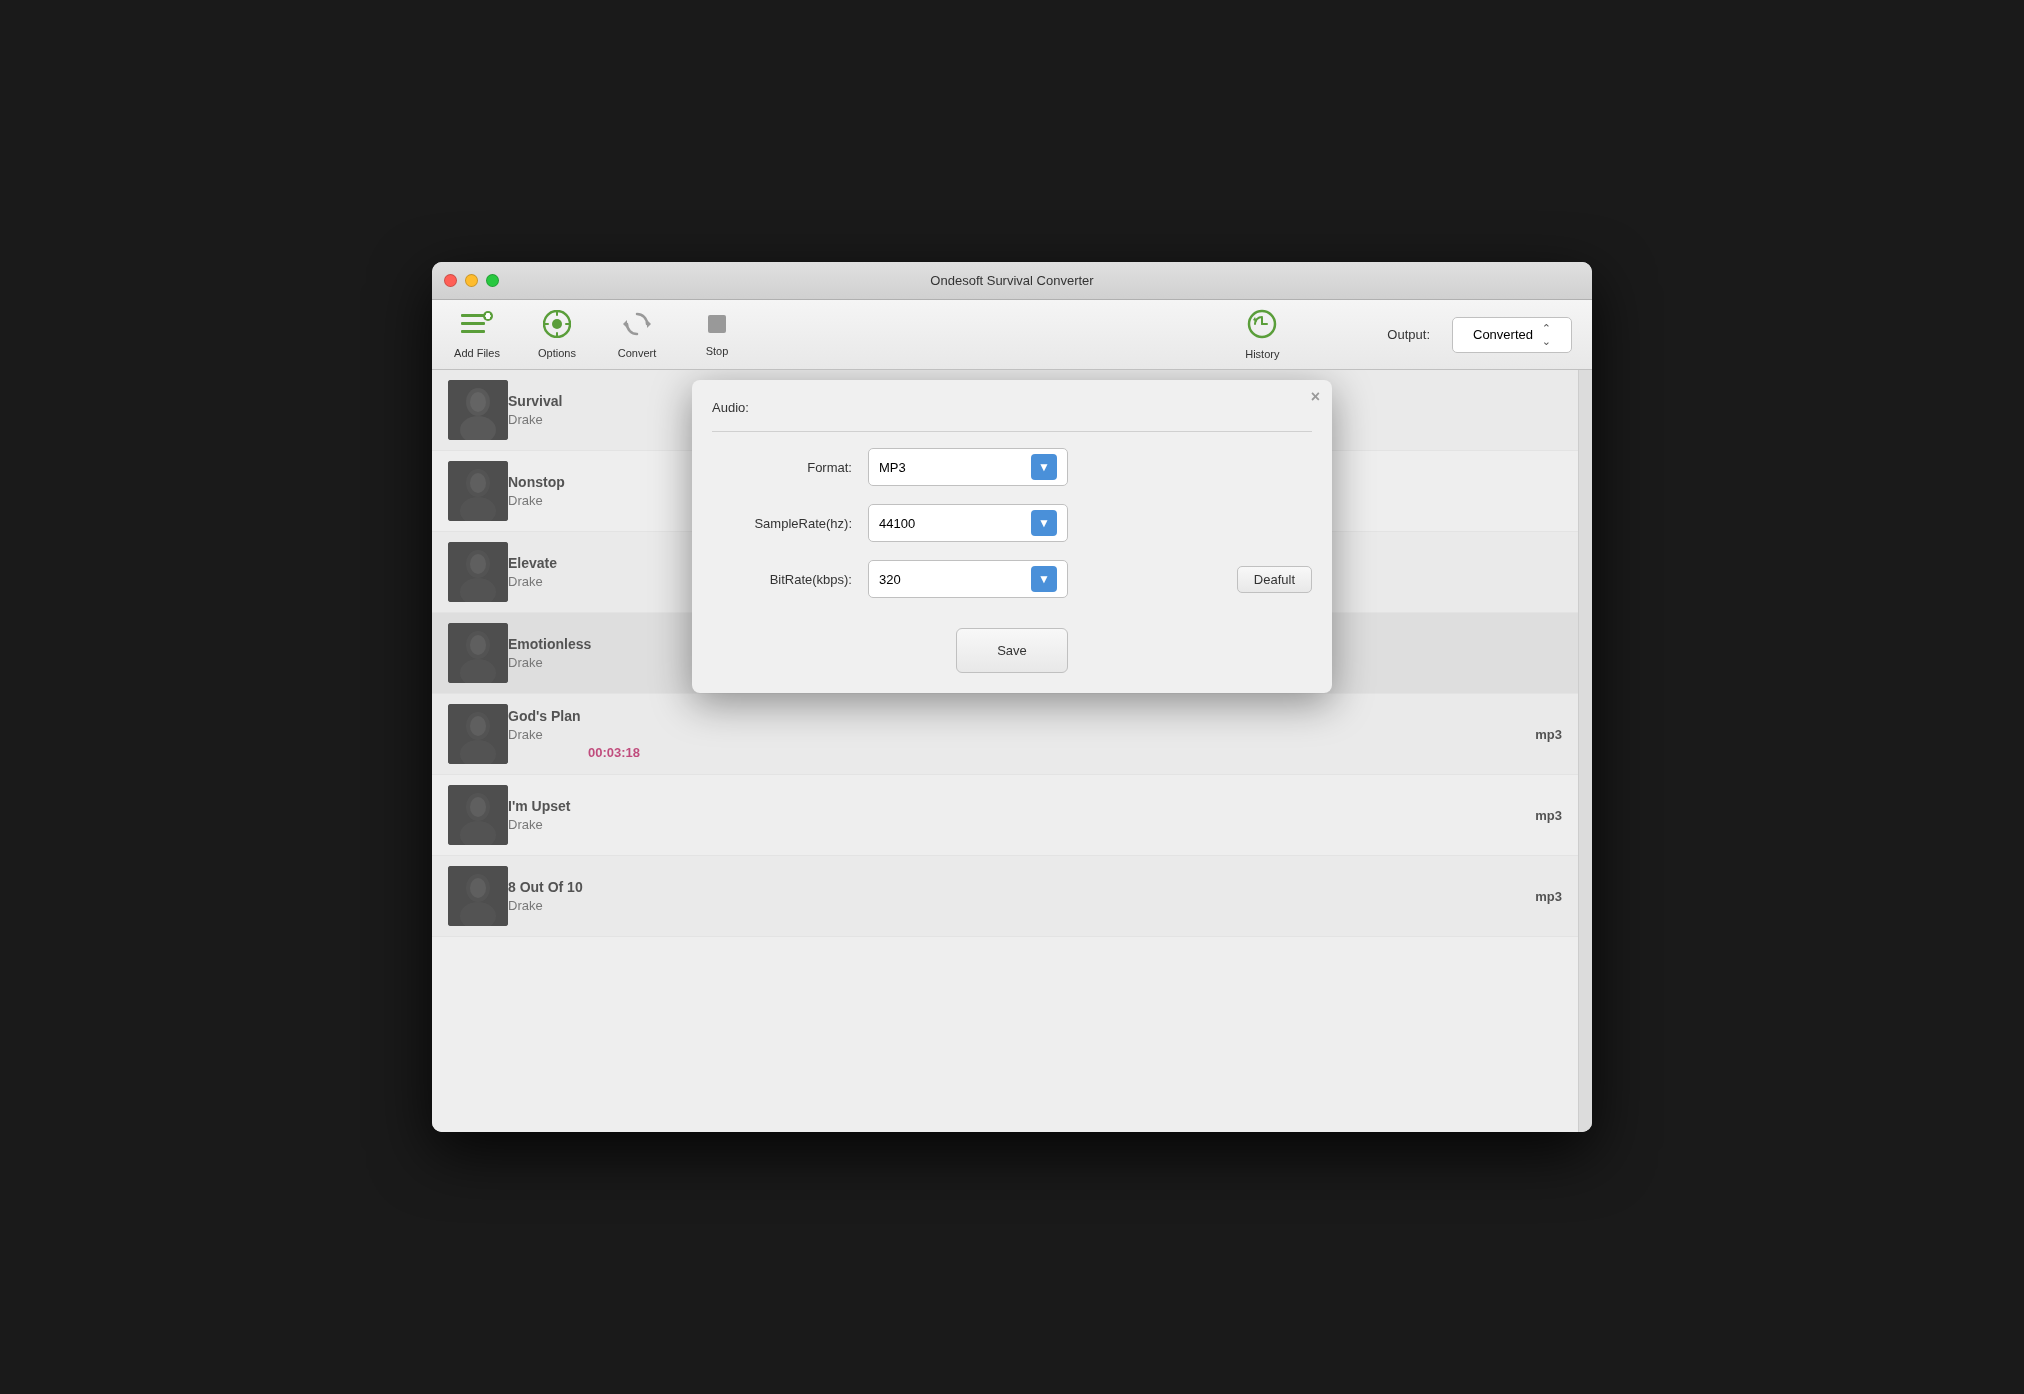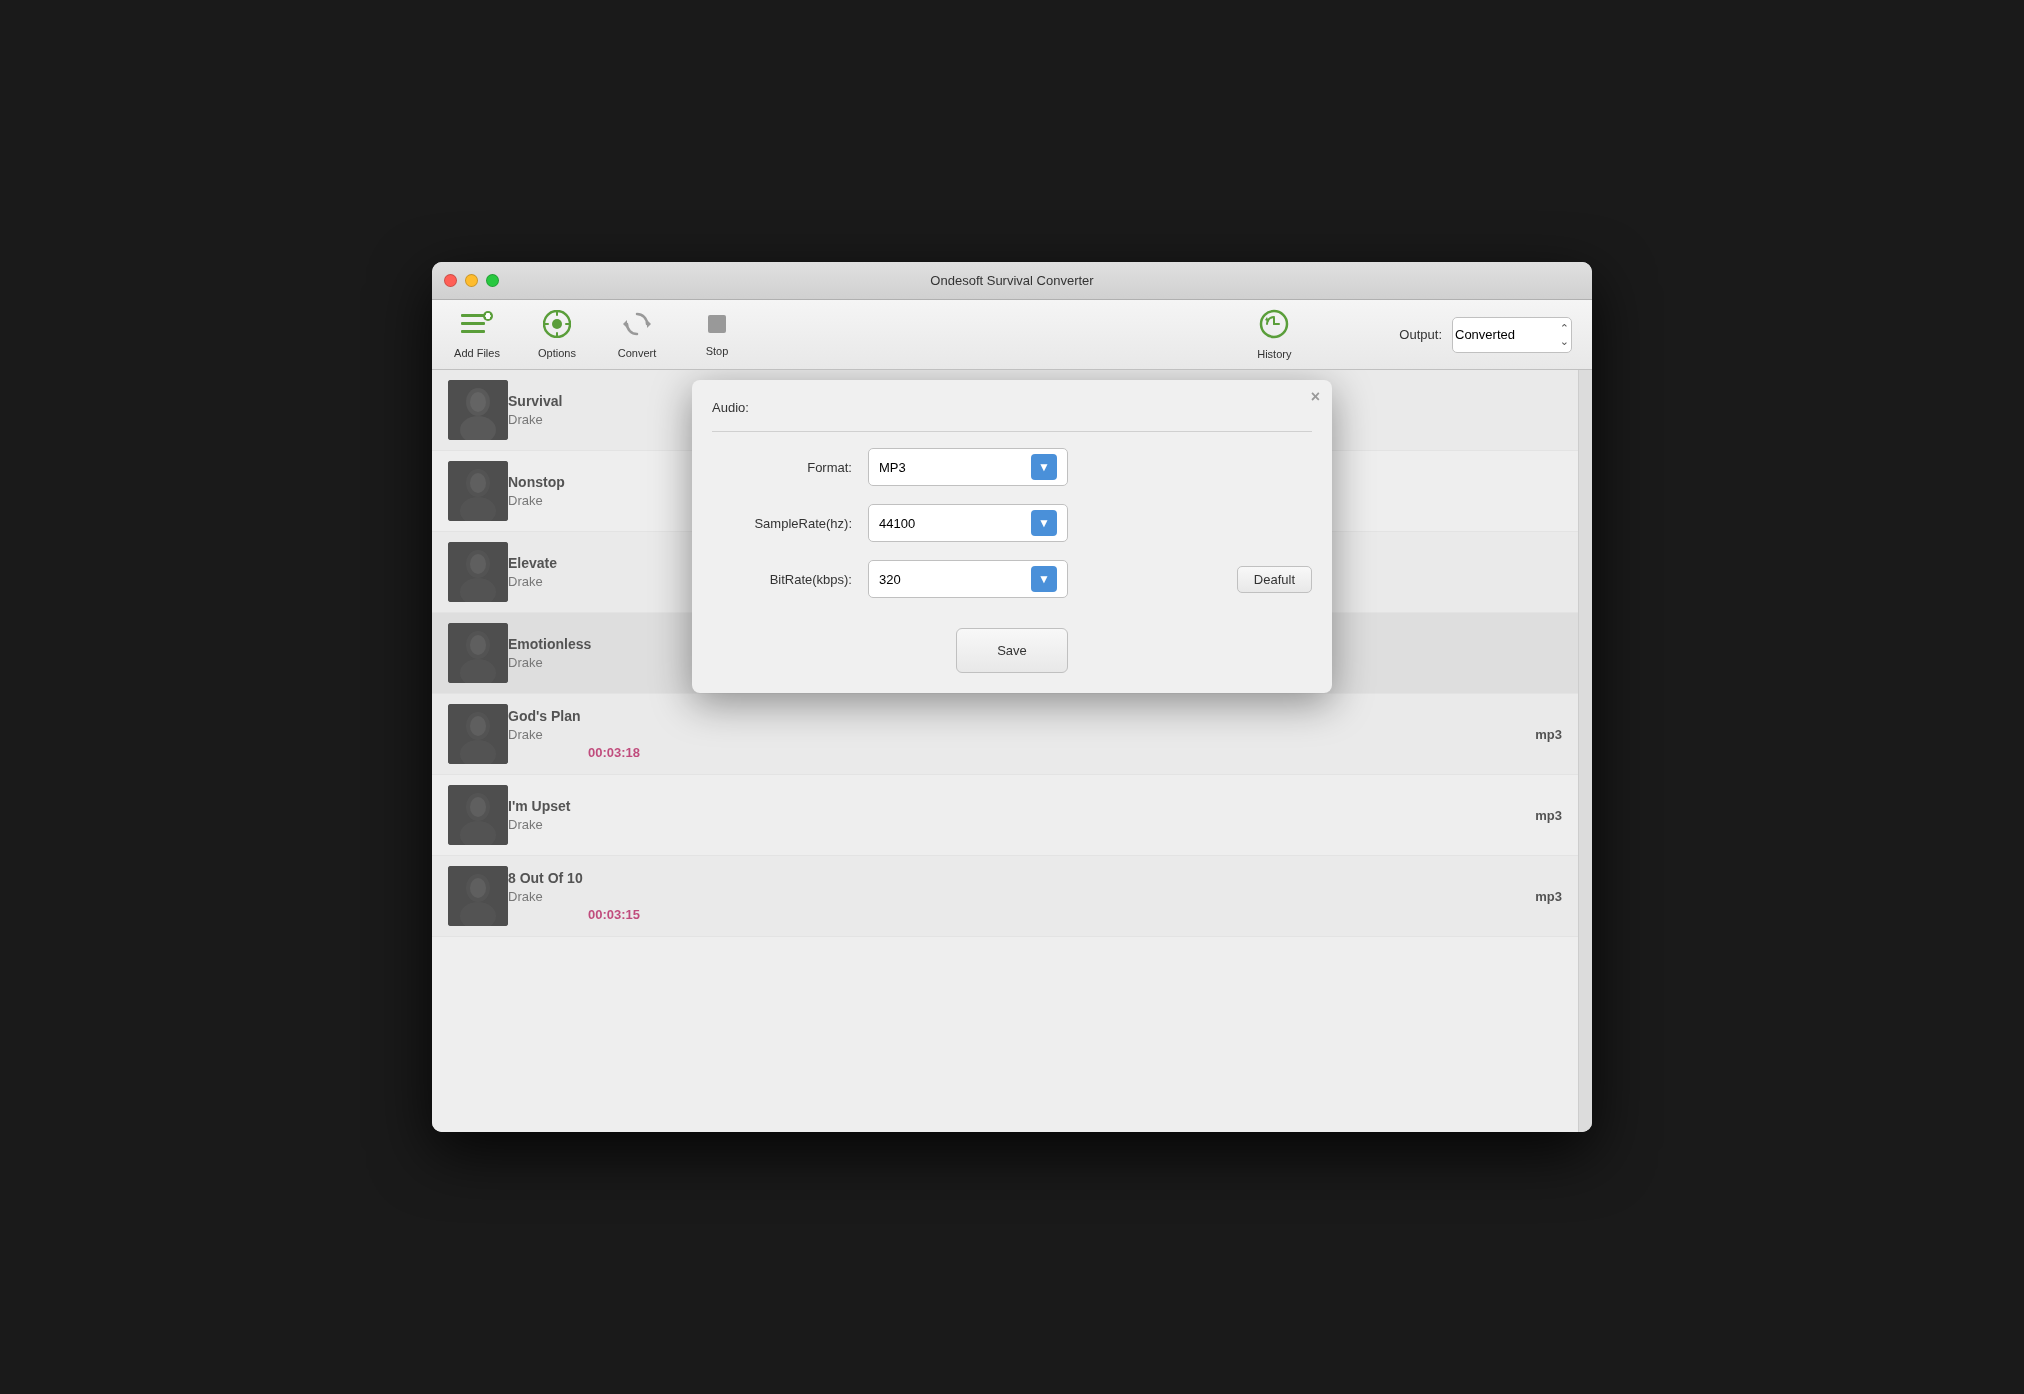--- a/index.html
+++ b/index.html
@@ -91,25 +91,26 @@
     .output-label {
       font-size: 13px;
       color: #333;
     }
     .output-select {
       display: flex;
       align-items: center;
       background: white;
       border: 1px solid #c0c0c0;
       border-radius: 5px;
-      padding: 4px 2px;
+      padding: 4px 20px;
       font-size: 13px;
       gap: 6px;
       min-width: 120px;
       justify-content: space-between;
+      margin-left: 12px;
     }
     
     .content {
       display: flex;
       flex: 1;
       overflow: hidden;
       position: relative;
     }
     
     .track-list {
@@ -494,21 +495,20 @@
           <svg class="face-svg" viewBox="0 0 60 60">
               <rect width="60" height="60" fill="#1a1a1a"></rect>
               <ellipse cx="30" cy="22" rx="12" ry="14" fill="#222"></ellipse>
               <ellipse cx="30" cy="22" rx="8" ry="10" fill="#333"></ellipse>
               <ellipse cx="30" cy="50" rx="18" ry="14" fill="#222"></ellipse>
             </svg>
         </div>
         <div class="track-info">
           <span class="track-title">8 Out Of 10</span>
           <span class="track-artist">Drake</span>
-          <span class="track-duration">00:03:15</span>
         </div>
         <span class="track-format">mp3</span>
       </div>
 
     </div>
 
     <div class="scrollbar"></div>
 
     <div class="modal-overlay">
       <div class="modal">

